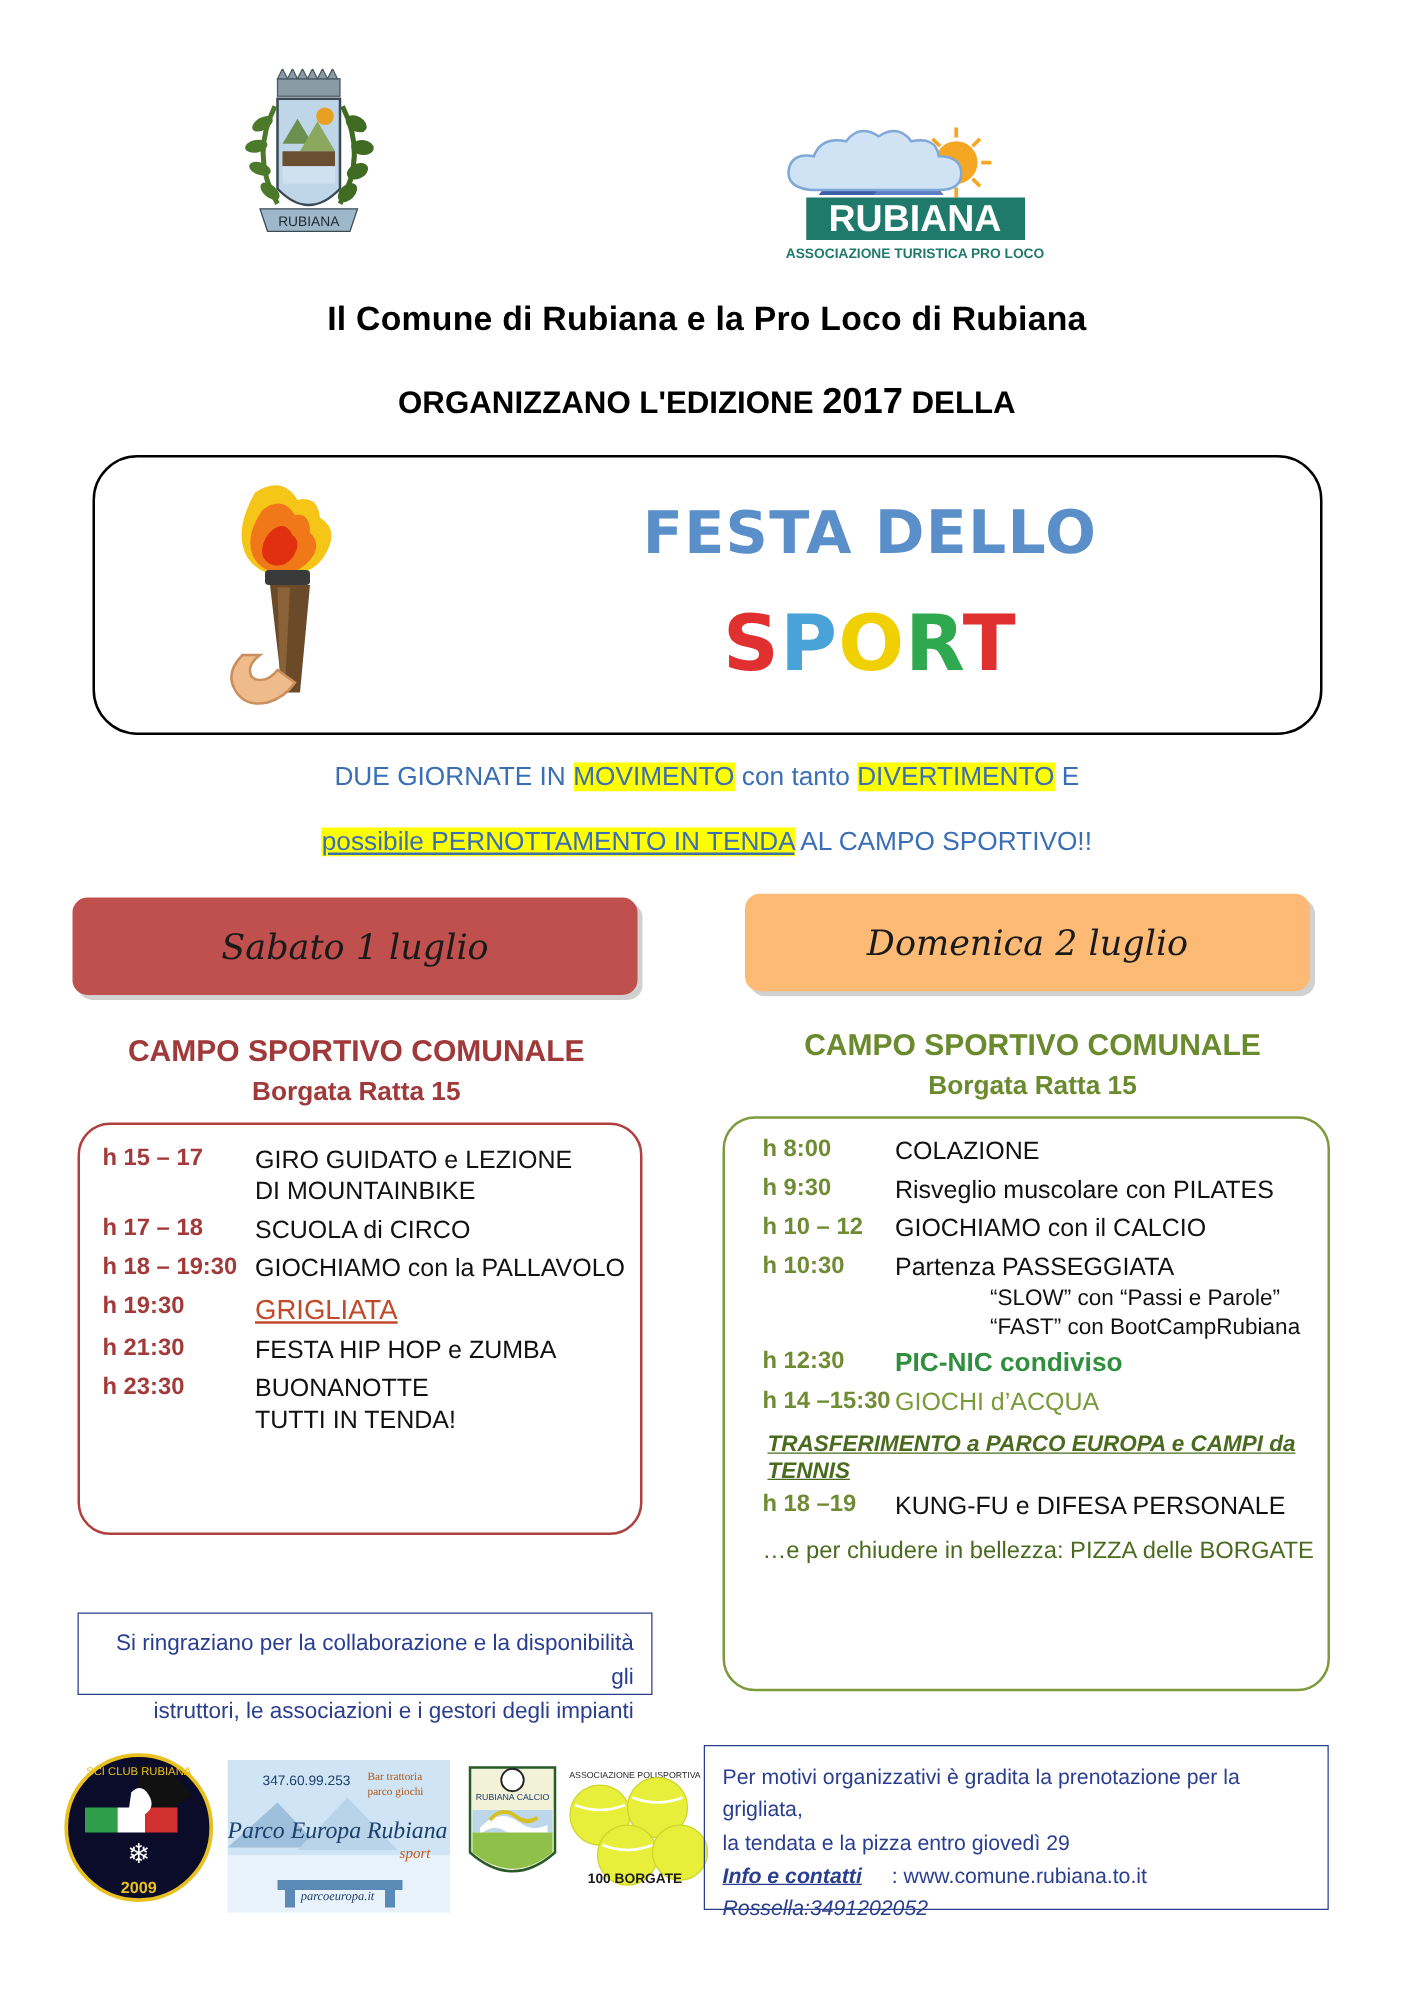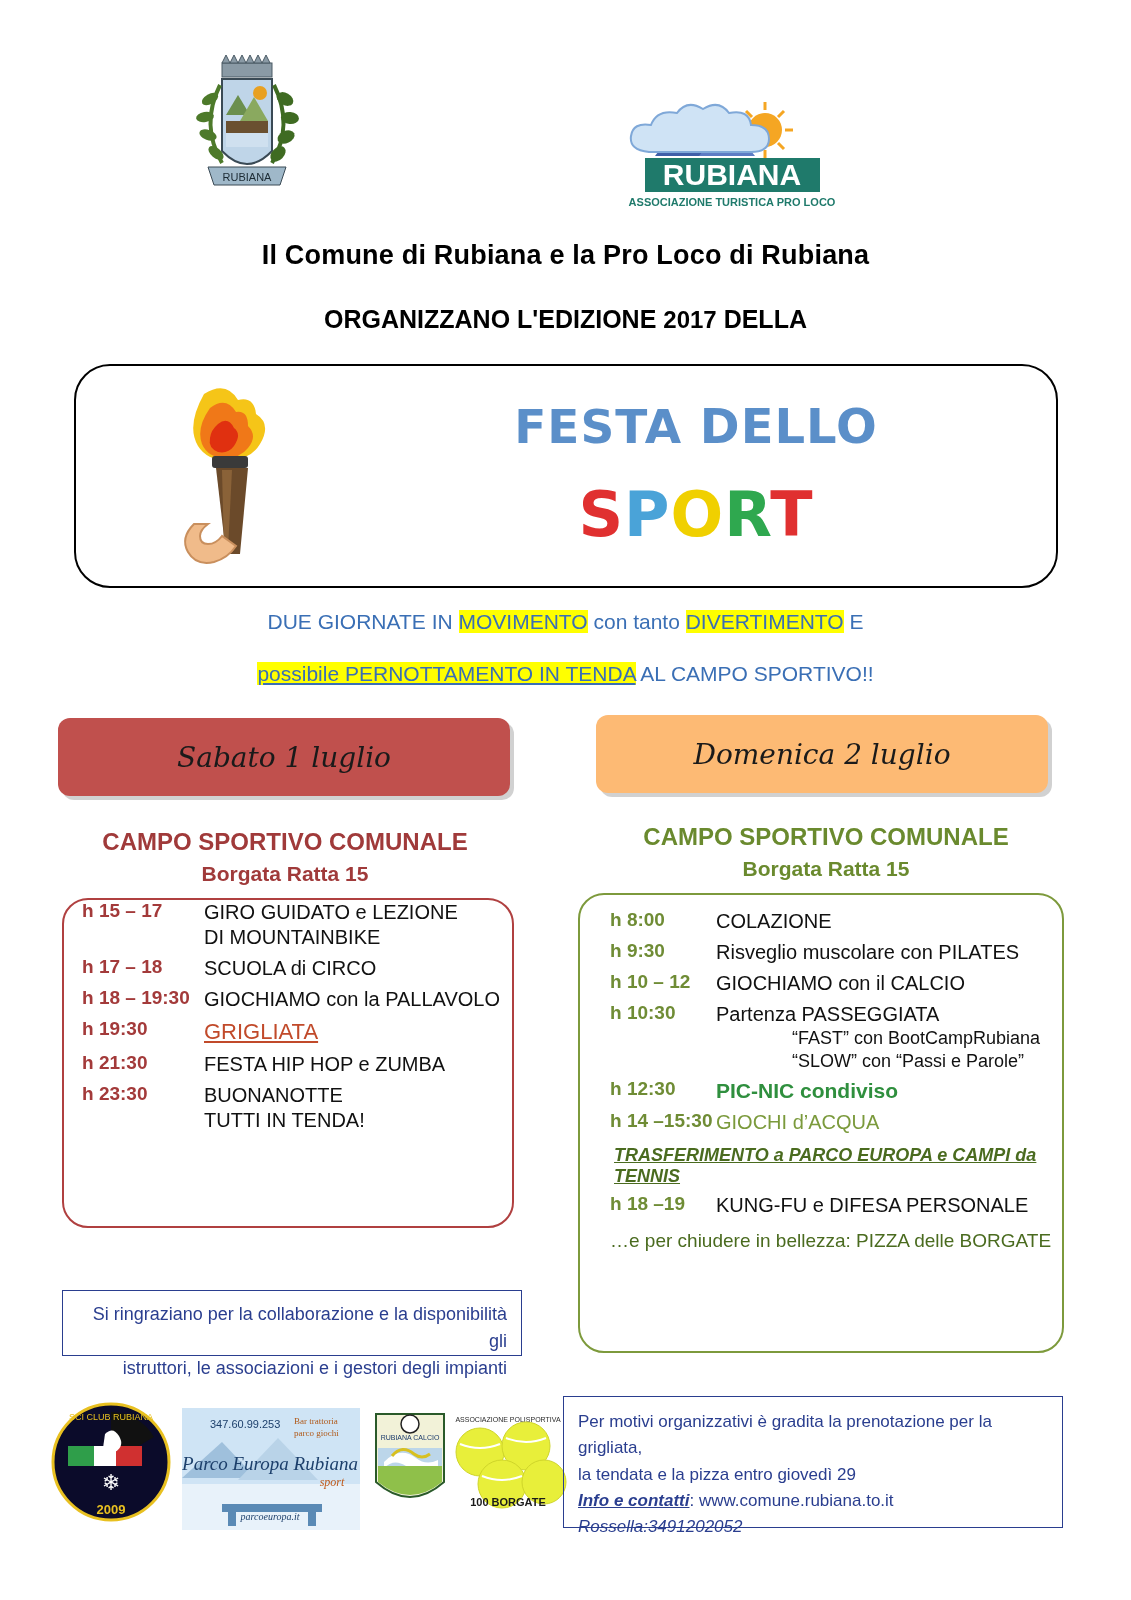--- a/index.html
+++ b/index.html
@@ -53,21 +53,21 @@
   }
   .line2 {
     position: absolute;
     top: 305px;
     width: 1131px;
     text-align: center;
     font-size: 25px;
     font-weight: bold;
   }
   .line2 .big {
-    font-size: 24px;
+    font-size: 29px;
     margin-top: 31px;
   }
 
   
   .festa-box {
     position: absolute;
     left: 74px;
     top: 364px;
     width: 984px;
     height: 224px;
@@ -189,21 +189,21 @@
     font-weight: bold;
     flex: 0 0 auto;
   }
   .sched-sat .t { color: #a33a3a; width: 122px; }
   .sched-sun .t { color: #6f8c35; width: 106px; }
   .d {
     font-size: 20px;
     color: #111;
     line-height: 1.25;
   }
-  .sched-sat .inner { }
+  .sched-sat .inner { padding-top: 16px; }
   .sched-sun .inner { padding-top: 14px; }
   .d .sub { display:block; padding-left: 76px; font-size: 18px; }
   .grigliata {
     color: #c14a2a;
     text-decoration: underline;
     font-size: 22px;
   }
   .picnic { color: #2f8f3e; font-weight: bold; font-size: 21px; }
   .giochi-acqua { color: #7b9a3c; }
   .transfer {
@@ -256,21 +256,21 @@
     padding: 12px 14px;
     color: #2a3e8f;
     font-size: 17px;
     line-height: 1.55;
   }
   .infobox .contact-label {
     font-weight: bold;
     font-style: italic;
     text-decoration: underline;
   }
-  .infobox .site { font-style: normal; }
+  .infobox .site { font-style: normal; margin-left: 24px; }
   .infobox .rossella { font-style: italic; }
 </style>
 </head>
 <body>
 
 <div class="logos">
 
   <div class="crest">
     <svg width="110" height="160" viewBox="0 0 110 160">
 
@@ -426,22 +426,22 @@
       <div class="d">Risveglio muscolare con PILATES</div>
     </div>
     <div class="row">
       <div class="t">h 10 – 12</div>
       <div class="d">GIOCHIAMO con il CALCIO</div>
     </div>
     <div class="row">
       <div class="t">h 10:30</div>
       <div class="d">
         <span>Partenza PASSEGGIATA</span>
+        <span class="sub">“SLOW”  con “Passi e Parole”</span>
         <span class="sub">“FAST” con BootCampRubiana</span>
-        <span class="sub">“SLOW”  con “Passi e Parole”</span>
       </div>
     </div>
     <div class="row">
       <div class="t">h 12:30</div>
       <div class="d picnic">PIC-NIC condiviso</div>
     </div>
     <div class="row">
       <div class="t">h 14 –15:30</div>
       <div class="d giochi-acqua">GIOCHI d’ACQUA</div>
     </div>

